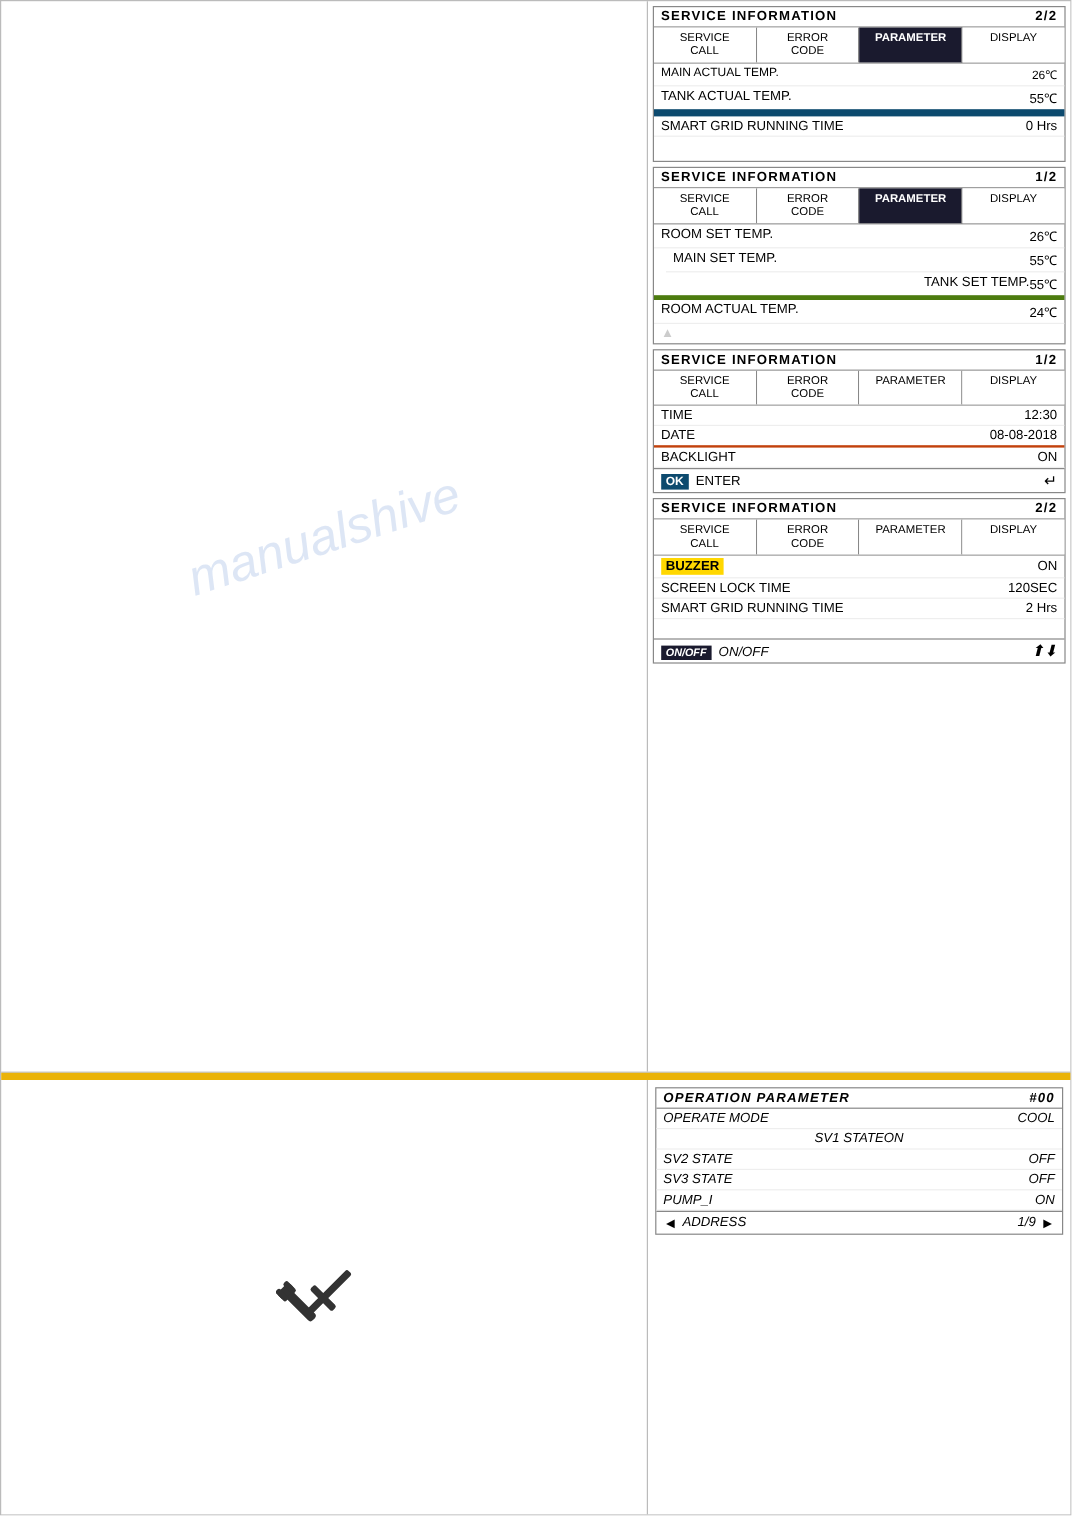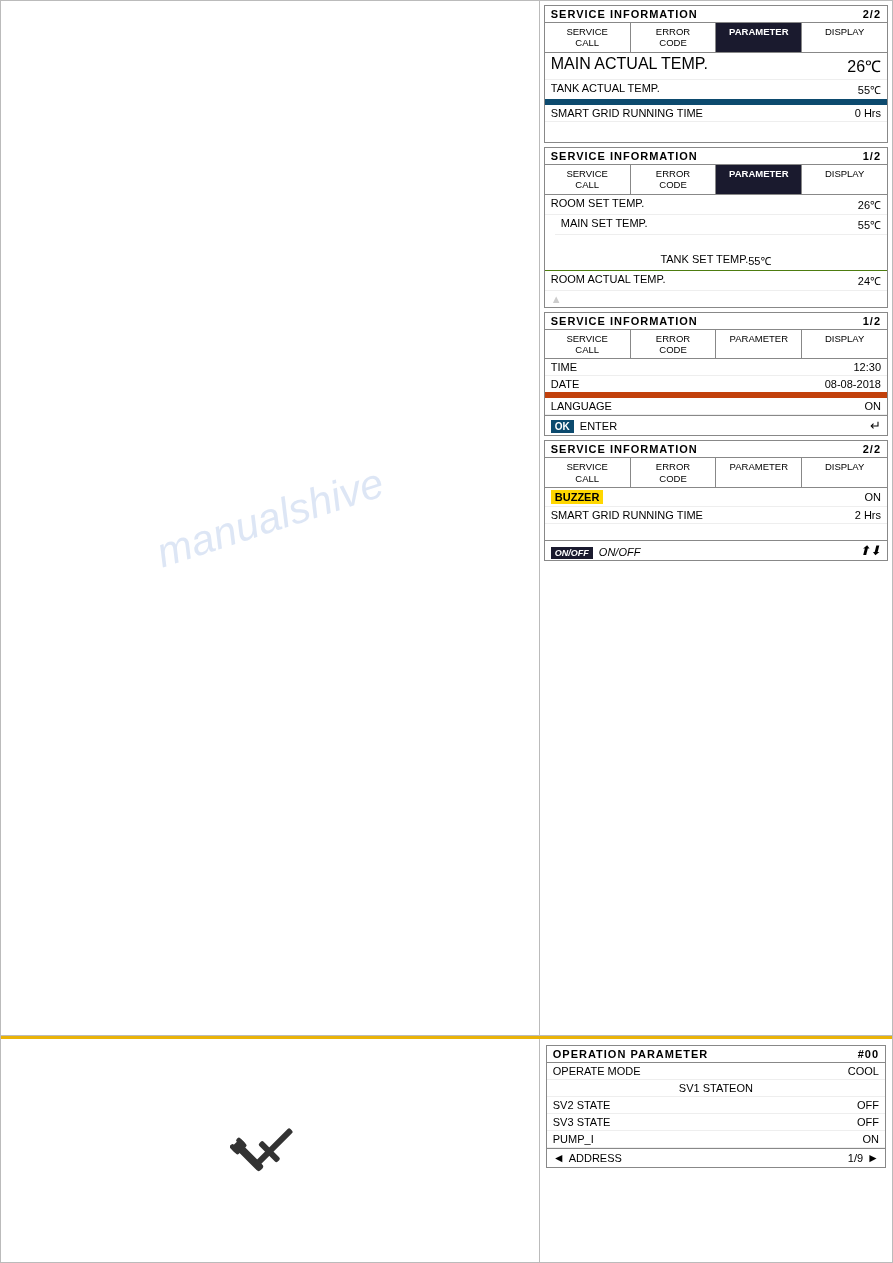--- a/index.html
+++ b/index.html
@@ -29,21 +29,21 @@
         <div style="display:flex; justify-content:space-between; padding:2px 6px; border-bottom:1px solid #888; font-size:11px; font-weight:bold; letter-spacing:1px;">
           <span>SERVICE  INFORMATION</span>
           <span>2/2</span>
         </div>
         <div style="display:flex; border-bottom:1px solid #888;">
           <div style="flex:1; text-align:center; padding:3px 2px; font-size:9.5px; border-right:1px solid #888; background:#fff; line-height:1.2;">SERVICE<br>CALL</div>
           <div style="flex:1; text-align:center; padding:3px 2px; font-size:9.5px; border-right:1px solid #888; background:#fff; line-height:1.2;">ERROR<br>CODE</div>
           <div style="flex:1; text-align:center; padding:3px 2px; font-size:9.5px; border-right:1px solid #888; background:#1a1a2e; color:#fff; font-weight:bold; line-height:1.2;">PARAMETER</div>
           <div style="flex:1; text-align:center; padding:3px 2px; font-size:9.5px; background:#fff; line-height:1.2;">DISPLAY</div>
         </div>
-        <div style="display:flex; justify-content:space-between; padding:2px 6px; border-bottom:1px solid #eee; font-size:16px;">
+        <div style="display:flex; justify-content:space-between; padding:2px 6px; border-bottom:1px solid #eee; font-size:10px;">
           <span>MAIN  ACTUAL  TEMP.</span>
           <span>26℃</span>
         </div>
         <div style="display:flex; justify-content:space-between; padding:2px 6px; border-bottom:6px solid #0c4a6e; font-size:11px;">
           <span>TANK  ACTUAL  TEMP.</span>
           <span>55℃</span>
         </div>
         <div style="display:flex; justify-content:space-between; padding:2px 6px; border-bottom:1px solid #eee; font-size:11px;">
           <span>SMART GRID RUNNING TIME</span>
           <span>0 Hrs</span>
@@ -63,21 +63,21 @@
           <div style="flex:1; text-align:center; padding:3px 2px; font-size:9.5px; background:#fff; line-height:1.2;">DISPLAY</div>
         </div>
         <div style="display:flex; justify-content:space-between; padding:2px 6px; border-bottom:1px solid #eee; font-size:11px;">
           <span>ROOM  SET TEMP.</span>
           <span>26℃</span>
         </div>
         <div style="display:flex; justify-content:space-between; padding:2px 6px; border-bottom:1px solid #eee; font-size:11px;margin-left:10px;">
           <span>MAIN  SET TEMP.</span>
           <span>55℃</span>
         </div>
-        <div style="display:flex; justify-content:center; padding:2px 6px; border-bottom:1px solid #4d7c0f; font-size:11px;margin-top:16px;">
+        <div style="display:flex; justify-content:flex-end; padding:2px 6px; border-bottom:4px solid #4d7c0f; font-size:11px;">
           <span>TANK  SET TEMP.</span>
           <span>55℃</span>
         </div>
         <div style="display:flex; justify-content:space-between; padding:2px 6px; border-bottom:1px solid #eee; font-size:11px;">
           <span>ROOM  ACTUAL TEMP.</span>
           <span>24℃</span>
         </div>
         <div style="padding:2px 6px; font-size:11px; color:#ccc;">▲</div>
       </div>
 
@@ -89,26 +89,26 @@
         <div style="display:flex; border-bottom:1px solid #888;">
           <div style="flex:1; text-align:center; padding:3px 2px; font-size:9.5px; border-right:1px solid #888; background:#fff; line-height:1.2;">SERVICE<br>CALL</div>
           <div style="flex:1; text-align:center; padding:3px 2px; font-size:9.5px; border-right:1px solid #888; background:#fff; line-height:1.2;">ERROR<br>CODE</div>
           <div style="flex:1; text-align:center; padding:3px 2px; font-size:9.5px; border-right:1px solid #888; background:#fff; line-height:1.2;">PARAMETER</div>
           <div style="flex:1; text-align:center; padding:3px 2px; font-size:9.5px; background:#fff; line-height:1.2;">DISPLAY</div>
         </div>
         <div style="display:flex; justify-content:space-between; padding:2px 6px; border-bottom:1px solid #eee; font-size:11px;">
           <span>TIME</span>
           <span>12:30</span>
         </div>
-        <div style="display:flex; justify-content:space-between; padding:2px 6px; border-bottom:6px solid #c2410c; font-size:11px;">
+        <div style="display:flex; justify-content:space-between; padding:2px 6px; border-bottom:2px solid #c2410c; font-size:11px;">
           <span>DATE</span>
           <span>08-08-2018</span>
         </div>
         <div style="display:flex; justify-content:space-between; padding:2px 6px; border-bottom:1px solid #eee; font-size:11px;">
-          <span>LANGUAGE</span>
+          <span>BACKLIGHT</span>
           <span>ON</span>
         </div>
         <div style="display:flex; justify-content:space-between; align-items:center; padding:2px 6px; border-top:1px solid #888; font-size:11px;">
           <div>
             <span style="background:#0c4a6e; color:#fff; padding:1px 4px; font-size:10px; font-weight:bold; margin-right:3px;">OK</span>
             <span>ENTER</span>
           </div>
           <span style="font-size:13px;">↵</span>
         </div>
       </div>
@@ -120,39 +120,43 @@
         </div>
         <div style="display:flex; border-bottom:1px solid #888;">
           <div style="flex:1; text-align:center; padding:3px 2px; font-size:9.5px; border-right:1px solid #888; background:#fff; line-height:1.2;">SERVICE<br>CALL</div>
           <div style="flex:1; text-align:center; padding:3px 2px; font-size:9.5px; border-right:1px solid #888; background:#fff; line-height:1.2;">ERROR<br>CODE</div>
           <div style="flex:1; text-align:center; padding:3px 2px; font-size:9.5px; border-right:1px solid #888; background:#fff; line-height:1.2;">PARAMETER</div>
           <div style="flex:1; text-align:center; padding:3px 2px; font-size:9.5px; background:#fff; line-height:1.2;">DISPLAY</div>
         </div>
         <div style="display:flex; justify-content:space-between; padding:2px 6px; border-bottom:1px solid #eee; font-size:11px; align-items:center;">
           <span style="background:#ffd700; padding:1px 4px; font-weight:bold;">BUZZER</span>
           <span>ON</span>
+        </div>
+        <div style="display:flex; justify-content:space-between; padding:2px 6px; border-bottom:1px solid #eee; font-size:11px;">
+          <span>SCREEN LOCK TIME</span>
+          <span>120SEC</span>
         </div>
         <div style="display:flex; justify-content:space-between; padding:2px 6px; border-bottom:1px solid #eee; font-size:11px;">
           <span>SMART GRID RUNNING TIME</span>
           <span>2 Hrs</span>
         </div>
         <div style="padding:2px 6px; font-size:11px;">&nbsp;</div>
         <div style="display:flex; justify-content:space-between; align-items:flex-end; padding:2px 6px; border-top:1px solid #888; font-size:11px;font-style:italic;">
           <div>
             <span style="background:#1a1a2e; color:#fff; padding:1px 4px; font-size:9px; font-weight:bold; margin-right:3px;">ON/OFF</span>
             <span>ON/OFF</span>
           </div>
           <span style="font-size:13px;">⬆⬇</span>
         </div>
       </div>
 
     </div>
   </div>
 
-  <div style="display:flex; flex:0 0 auto; height:226px; border-top:3px solid #eab308;">
+  <div style="display:flex; flex:0 0 auto; height:368px; border-top:6px solid #eab308;font-style:italic;">
 
     <div style="width:540px; border-right:1px solid #bbb; display:flex; align-items:center; justify-content:center;">
       <svg width="80" height="80" viewBox="0 0 80 80" fill="none" xmlns="http://www.w3.org/2000/svg">
 
         <g transform="rotate(-45, 40, 40)">
           <rect x="17" y="12" width="8" height="35" rx="3" fill="#333"></rect>
           <rect x="14" y="10" width="14" height="8" rx="3" fill="#333"></rect>
           <rect x="14" y="8" width="5" height="12" rx="2" fill="#333"></rect>
           <rect x="23" y="8" width="5" height="12" rx="2" fill="#333"></rect>
         </g>

